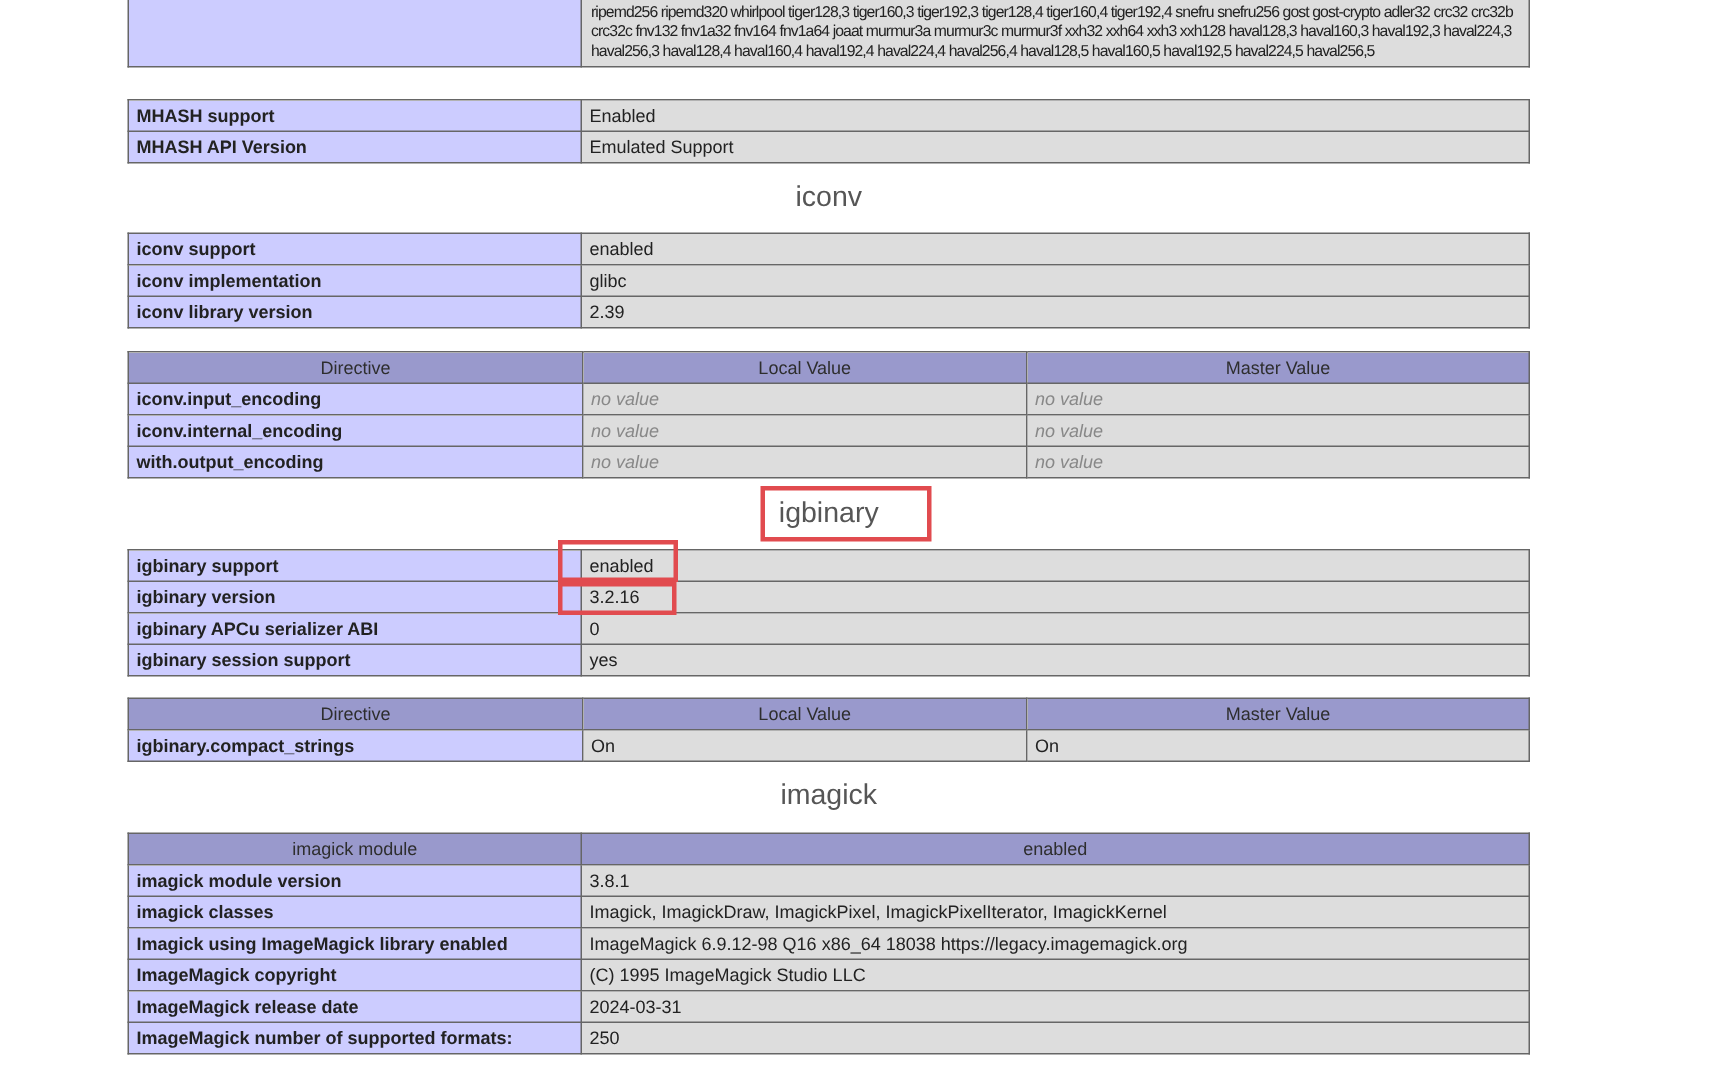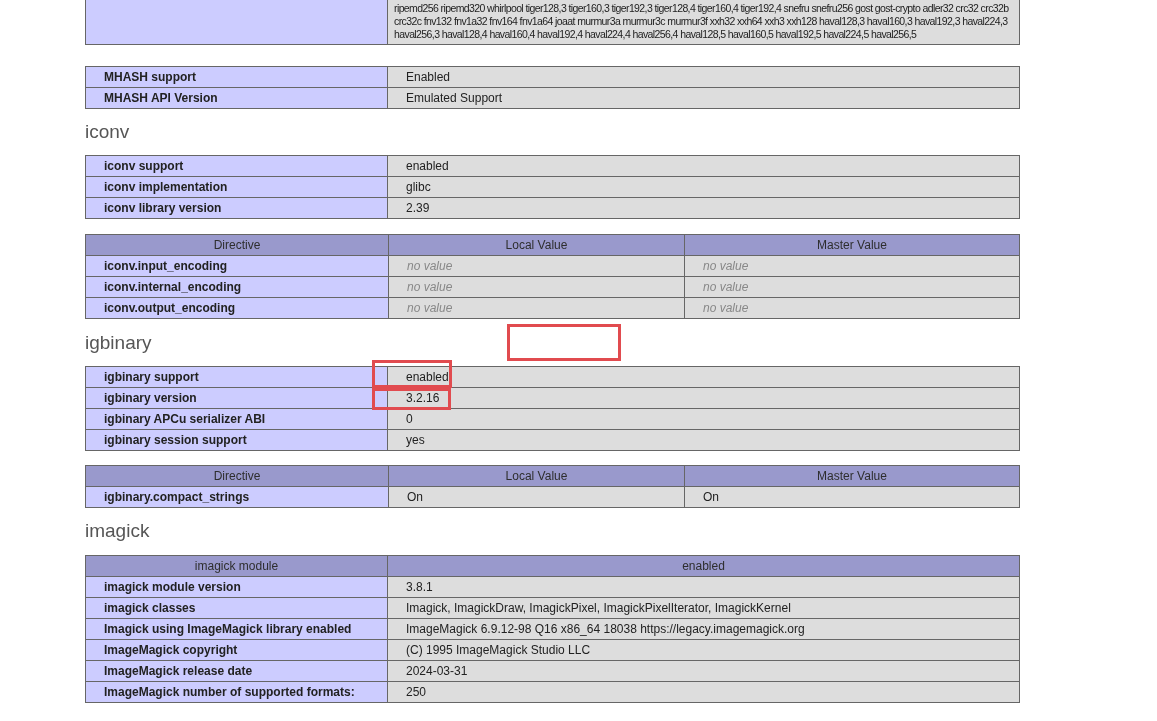--- a/index.html
+++ b/index.html
@@ -12,31 +12,31 @@
     --heading:#565656;
     --novalue:#888888;
   }
   html,body{margin:0;padding:0;background:#ffffff;}
   body{font-family:"Liberation Sans",sans-serif;color:var(--text);}
   .page{position:relative;width:1157px;height:721px;overflow:hidden;background:#ffffff;}
   .abs{position:absolute;left:85px;width:935px;}
   table.pi{border-collapse:collapse;width:935px;table-layout:fixed;}
   .pi td,.pi th{
     border:1px solid var(--cell-border);
-    font-size:12px;line-height:14px;padding:3px 18px;
+    font-size:12px;line-height:14px;padding:3px 5px;
     color:var(--text);vertical-align:top;overflow:hidden;
     white-space:nowrap;text-overflow:clip;
   }
   .pi td.wrap{white-space:normal;word-wrap:break-word;margin-left:42px;}
   .pi td.e{background:var(--label-bg);font-weight:bold;}
   .pi td.v{background:var(--value-bg);}
   .pi th{background:var(--header-bg);font-weight:normal;text-align:center;color:#2e2e2e;}
   .pi td.nv{font-style:italic;color:var(--novalue);font-weight:normal;}
   .hash-cell{font-size:10.5px !important;line-height:13px !important;letter-spacing:-0.6px;padding:3px 6px !important;white-space:normal !important;word-wrap:break-word;}
-  .h2{position:absolute;left:85px;width:935px;text-align:left;font-size:19px;line-height:22px;color:var(--heading);}
+  .h2{position:absolute;left:85px;width:935px;text-align:center;font-size:19px;line-height:22px;color:var(--heading);}
   .ann{position:absolute;border:3px solid var(--red);box-sizing:border-box;z-index:5;background:transparent;}
 </style>
 </head>
 <body>
 
 <div class="page">
 
   <div class="abs" style="top:-2px">
     <table class="pi">
       <colgroup>
@@ -113,21 +113,21 @@
           <td class="e">iconv.input_encoding</td>
           <td class="v nv">no value</td>
           <td class="v nv">no value</td>
         </tr>
         <tr>
           <td class="e">iconv.internal_encoding</td>
           <td class="v nv">no value</td>
           <td class="v nv">no value</td>
         </tr>
         <tr>
-          <td class="e">iconv.output_encoding</td>
+          <td class="e">with.output_encoding</td>
           <td class="v nv">no value</td>
           <td class="v nv">no value</td>
         </tr>
       </tbody>
     </table>
   </div>
 
   <div class="h2" style="top:332px">igbinary</div>
 
   <div class="abs" style="top:366px">

